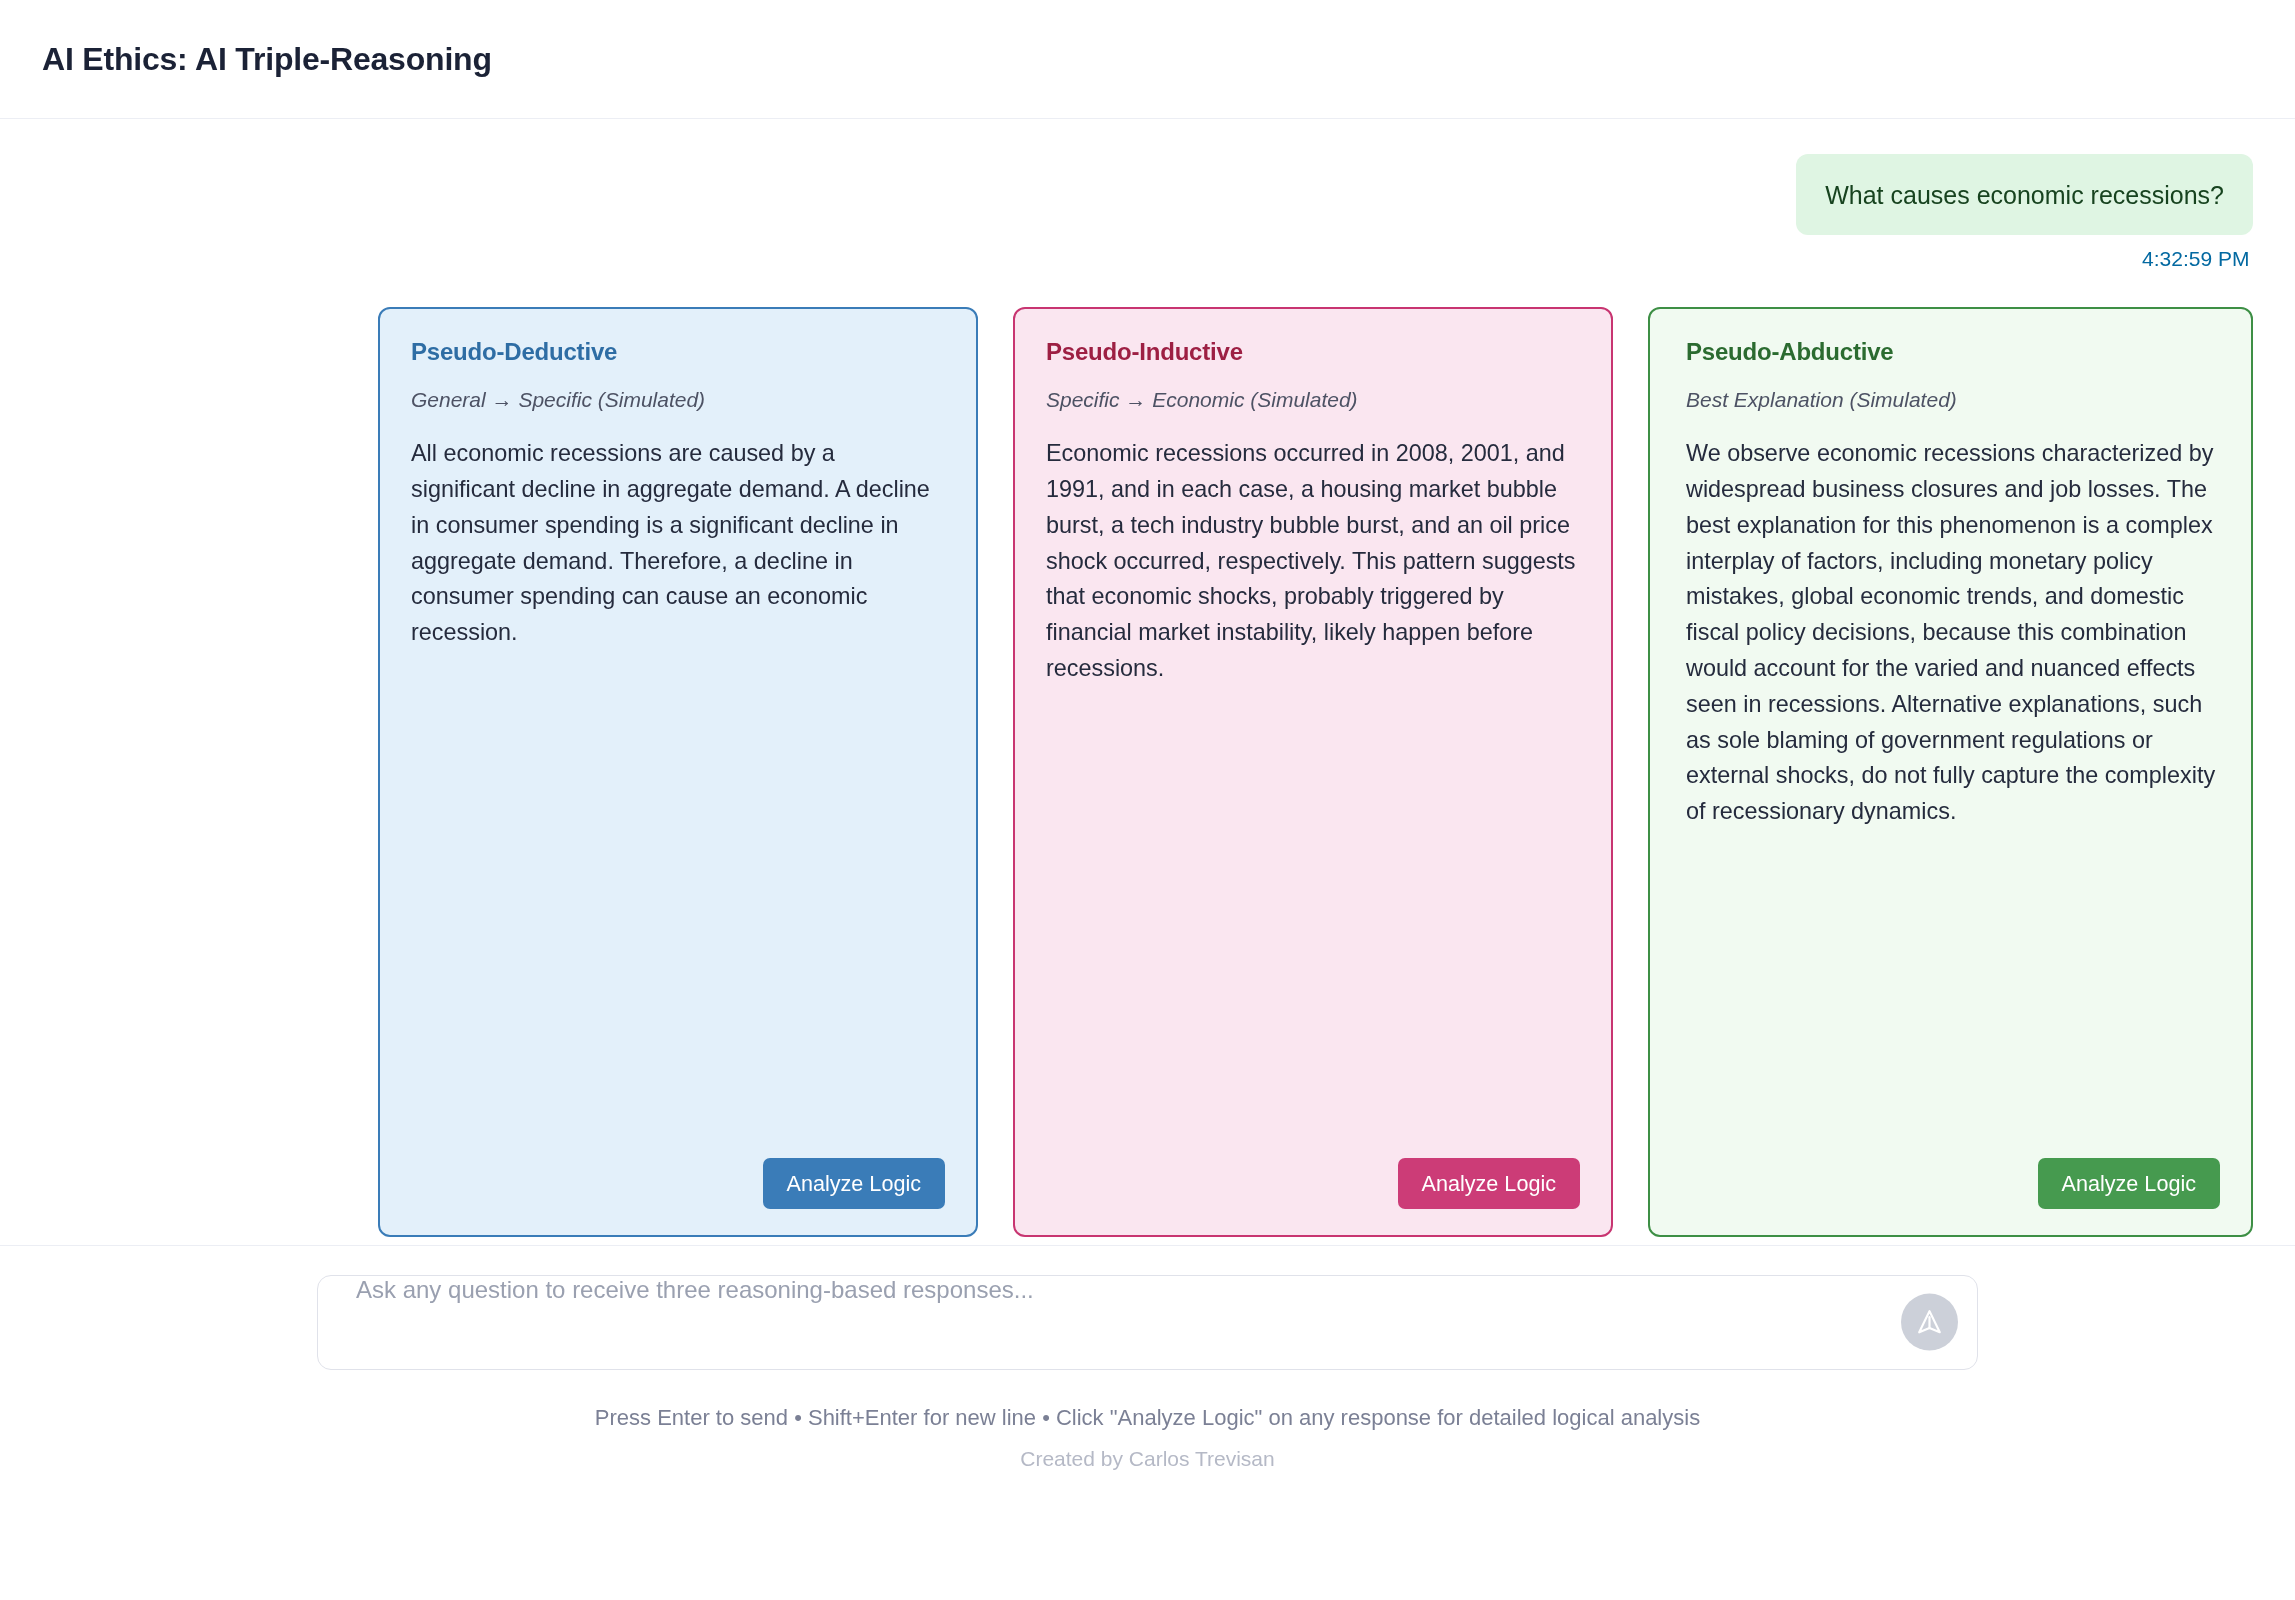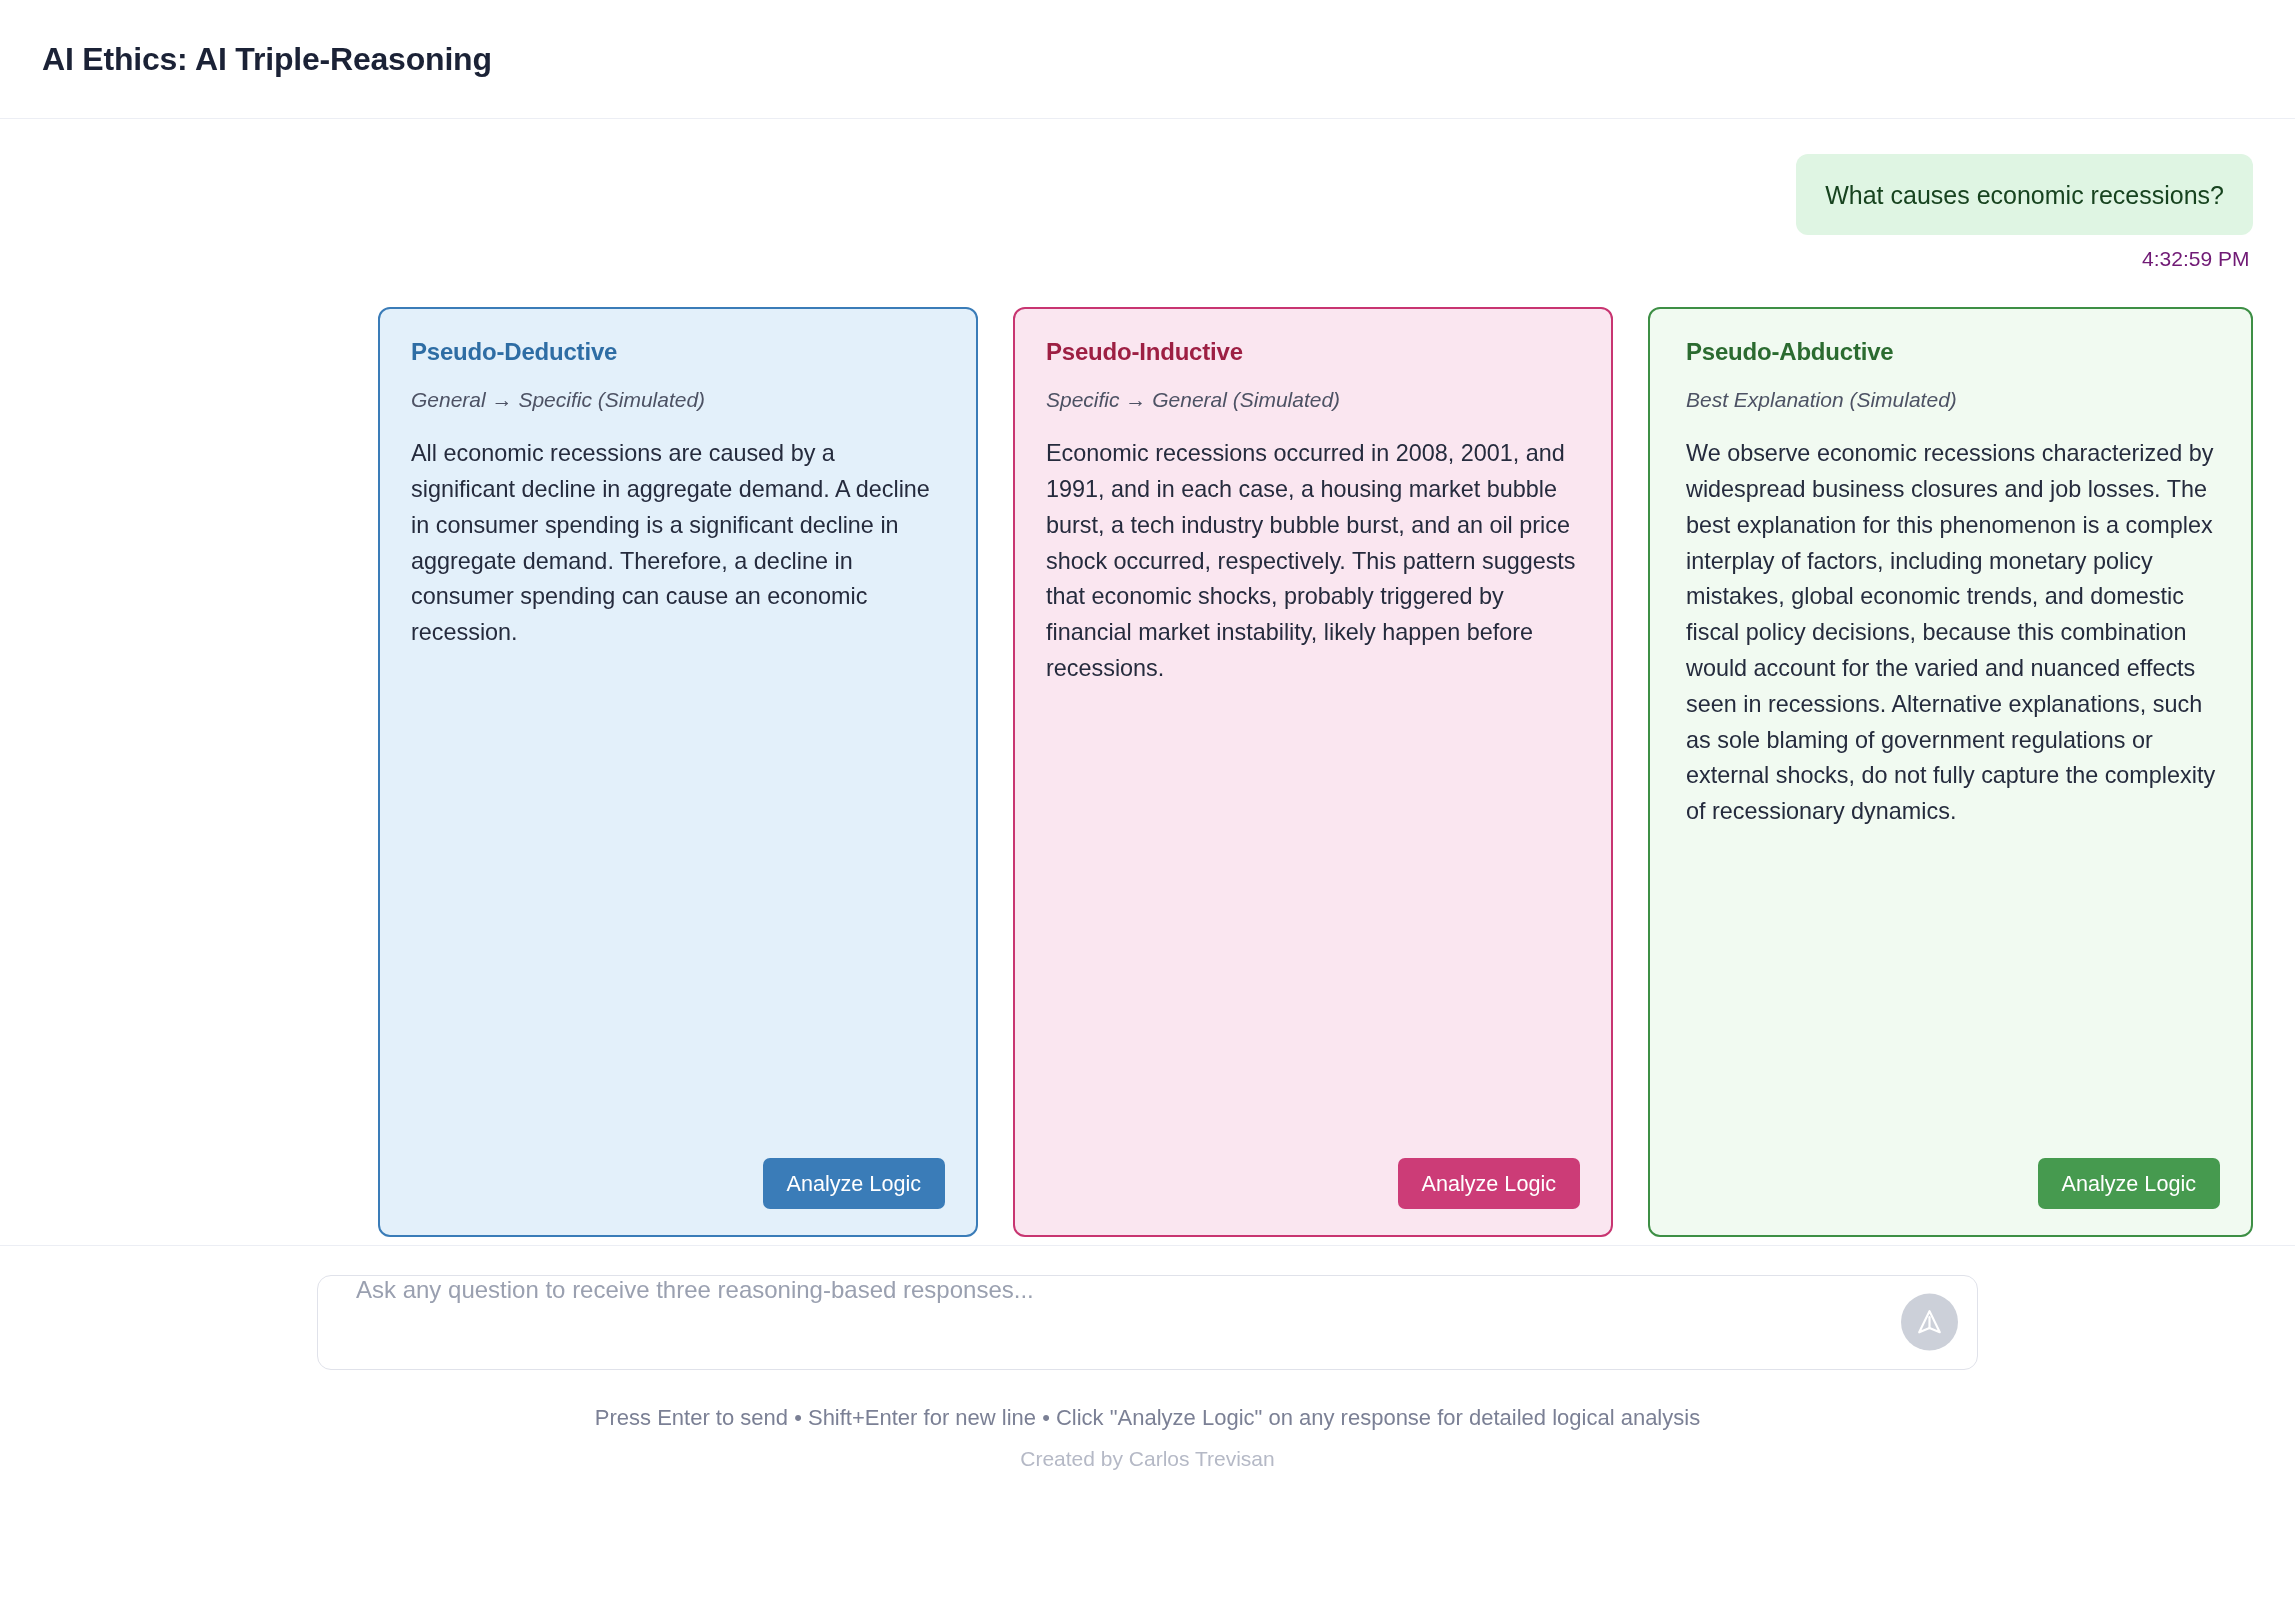--- a/index.html
+++ b/index.html
@@ -54,21 +54,21 @@
     background: #dff5e3;
     color: #17431f;
     font-size: 25px;
     line-height: 1.45;
     padding: 22.5px 29px;
     border-radius: 12px;
     max-width: 951px;
   }
   .msg-user-time {
     text-align: right;
-    color: #701a75;
+    color: #0369a1;
     font-size: 21px;
     margin-top: 12px;
     padding-right: 3.5px;
   }
 
   
   .cards-wrap {
     margin-top: 36px;
     padding-left: 336px;
   }
@@ -227,21 +227,21 @@
           <div class="card-title t-deductive">Pseudo-Deductive</div>
           <div class="card-subtitle">General → Specific (Simulated)</div>
           <div class="card-body">All economic recessions are caused by a significant decline in aggregate demand. A decline in consumer spending is a significant decline in aggregate demand. Therefore, a decline in consumer spending can cause an economic recession.</div>
           <div class="card-actions">
             <button class="analyze-btn btn-deductive">Analyze Logic</button>
           </div>
         </div>
 
         <div class="card card-inductive">
           <div class="card-title t-inductive">Pseudo-Inductive</div>
-          <div class="card-subtitle">Specific → General (Simulated)</div>
+          <div class="card-subtitle">Specific → Economic (Simulated)</div>
           <div class="card-body">Economic recessions occurred in 2008, 2001, and 1991, and in each case, a housing market bubble burst, a tech industry bubble burst, and an oil price shock occurred, respectively. This pattern suggests that economic shocks, probably triggered by financial market instability, likely happen before recessions.</div>
           <div class="card-actions">
             <button class="analyze-btn btn-inductive">Analyze Logic</button>
           </div>
         </div>
 
         <div class="card card-abductive">
           <div class="card-title t-abductive">Pseudo-Abductive</div>
           <div class="card-subtitle">Best Explanation (Simulated)</div>
           <div class="card-body">We observe economic recessions characterized by widespread business closures and job losses. The best explanation for this phenomenon is a complex interplay of factors, including monetary policy mistakes, global economic trends, and domestic fiscal policy decisions, because this combination would account for the varied and nuanced effects seen in recessions. Alternative explanations, such as sole blaming of government regulations or external shocks, do not fully capture the complexity of recessionary dynamics.</div>

